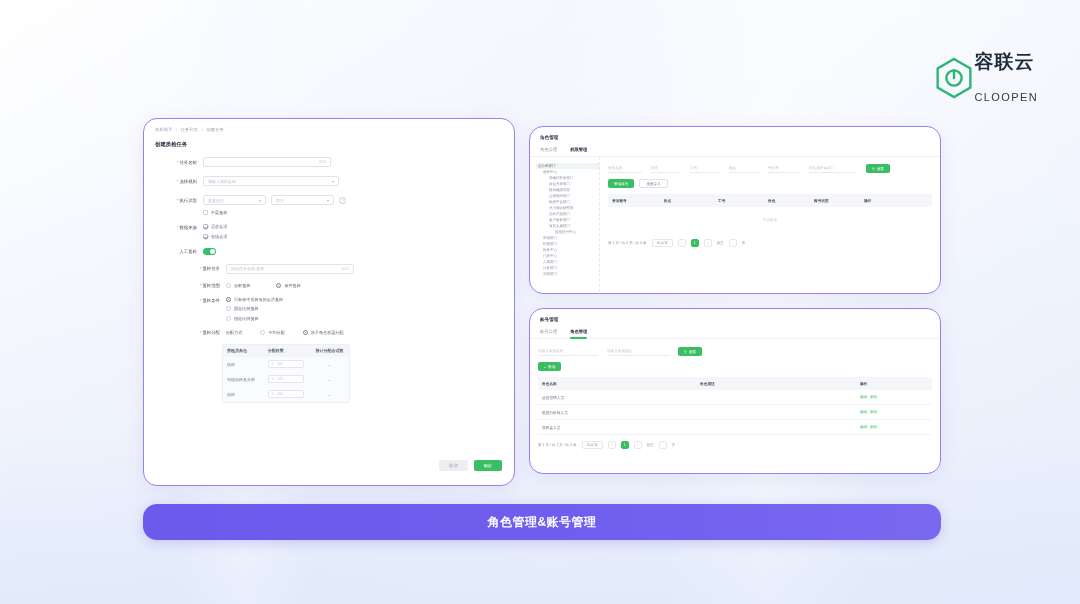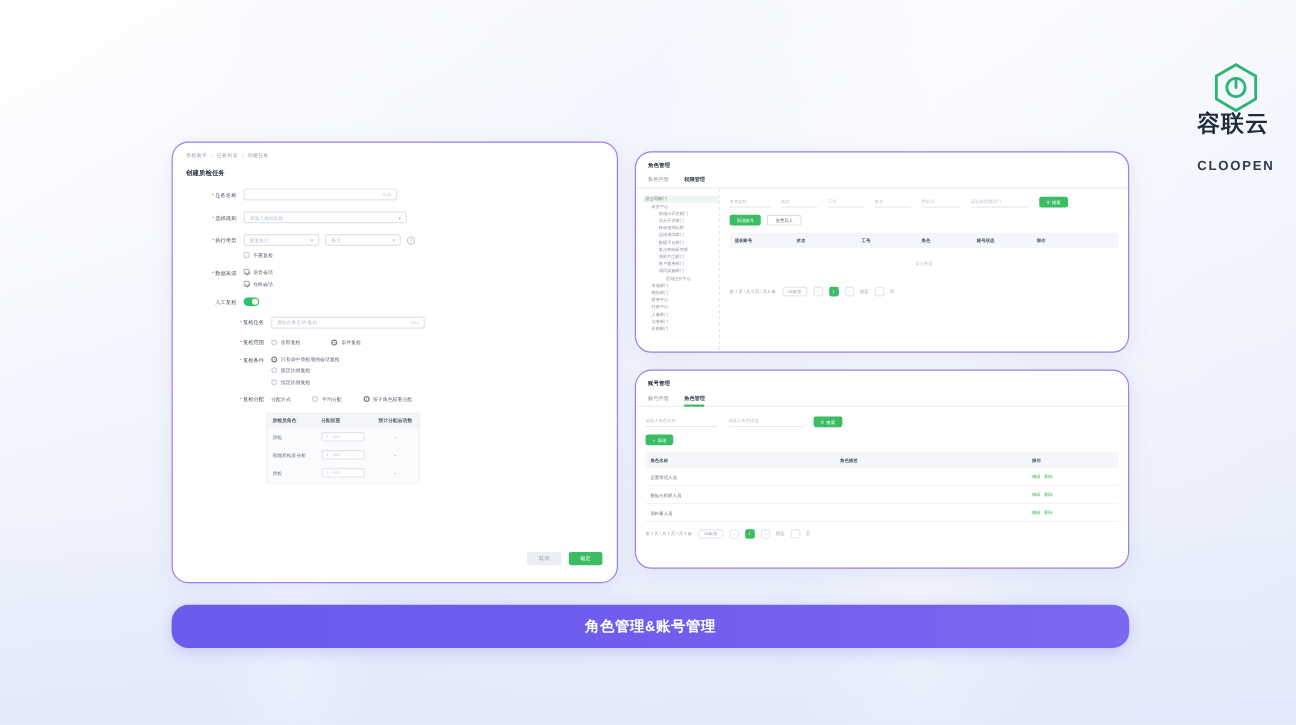--- a/index.html
+++ b/index.html
@@ -17,25 +17,25 @@
   
   .bg-band { position: absolute; pointer-events: none; }
   .band-a { left: 180px; top: 0; width: 130px; height: 604px;
     background: linear-gradient(90deg, rgba(255,255,255,0) 0%, rgba(247,249,255,0.75) 50%, rgba(255,255,255,0) 100%); }
   .band-b { left: 660px; top: 0; width: 210px; height: 604px;
     background: linear-gradient(90deg, rgba(255,255,255,0) 0%, rgba(250,251,255,0.6) 50%, rgba(255,255,255,0) 100%); }
   .band-c { left: 0; bottom: 0; width: 1080px; height: 170px;
     background: linear-gradient(180deg, rgba(232,238,252,0) 0%, rgba(223,232,250,0.55) 100%); }
 
   
-  .logo { position: absolute; right: 18px; top: 52px; display: flex; align-items: center; gap: 0; flex-direction: column; }
+  .logo { position: absolute; right: 42px; top: 52px; display: flex; align-items: center; gap: 0; }
   .logo-mark { width: 40px; height: 42px; flex: none; }
   .logo-text { display: flex; flex-direction: column; line-height: 1; }
   .logo-cn { font-size: 19px; font-weight: 700; color: #1d2b3a; letter-spacing: 1px; }
-  .logo-en { font-size: 11px; font-weight: 700; color: #2f3b49; letter-spacing: 1.4px; margin-top: 21px; }
+  .logo-en { font-size: 11px; font-weight: 400; color: #2f3b49; letter-spacing: 1.4px; margin-top: 21px; }
 
   
   .panel {
     position: absolute; background: #fff; border-radius: 14px;
     border: 1.6px solid #9b7ff0;
     box-shadow: 0 4px 18px rgba(120,110,200,0.10);
     overflow: hidden;
   }
   #panel-form   { left: 143px; top: 118px; width: 372px; height: 368px; }
   #panel-role   { left: 529px; top: 126px; width: 412px; height: 168px; }

